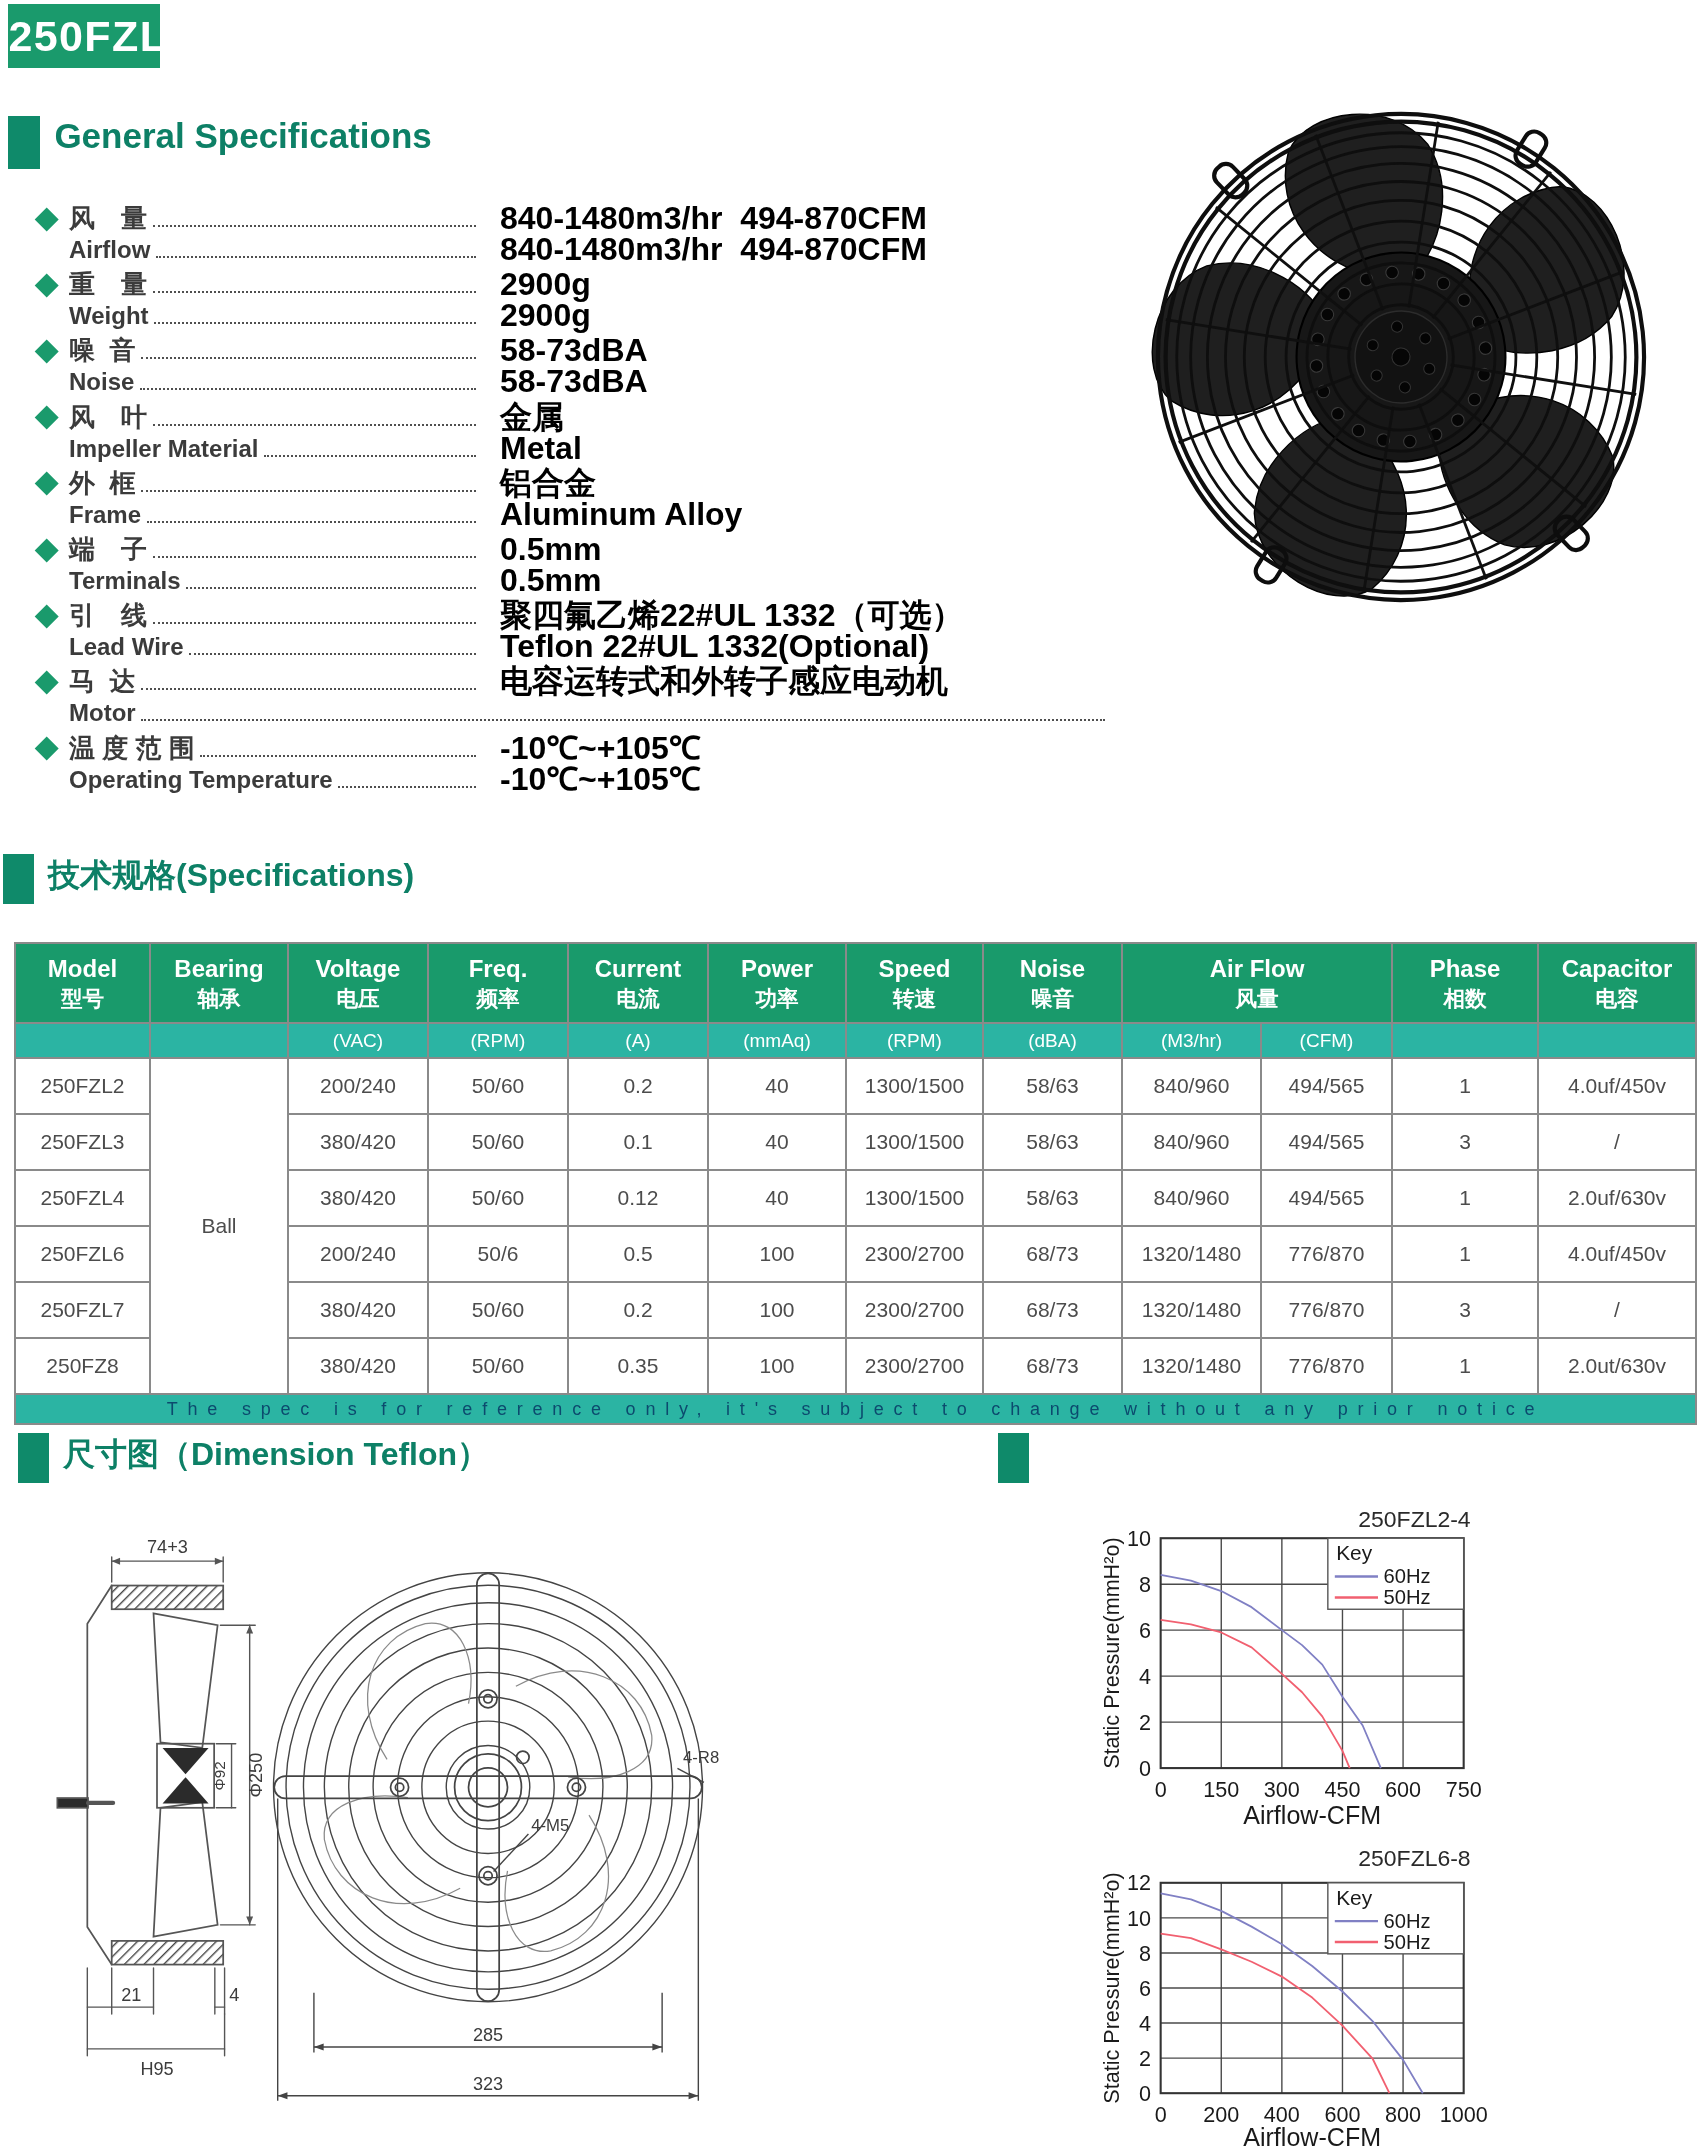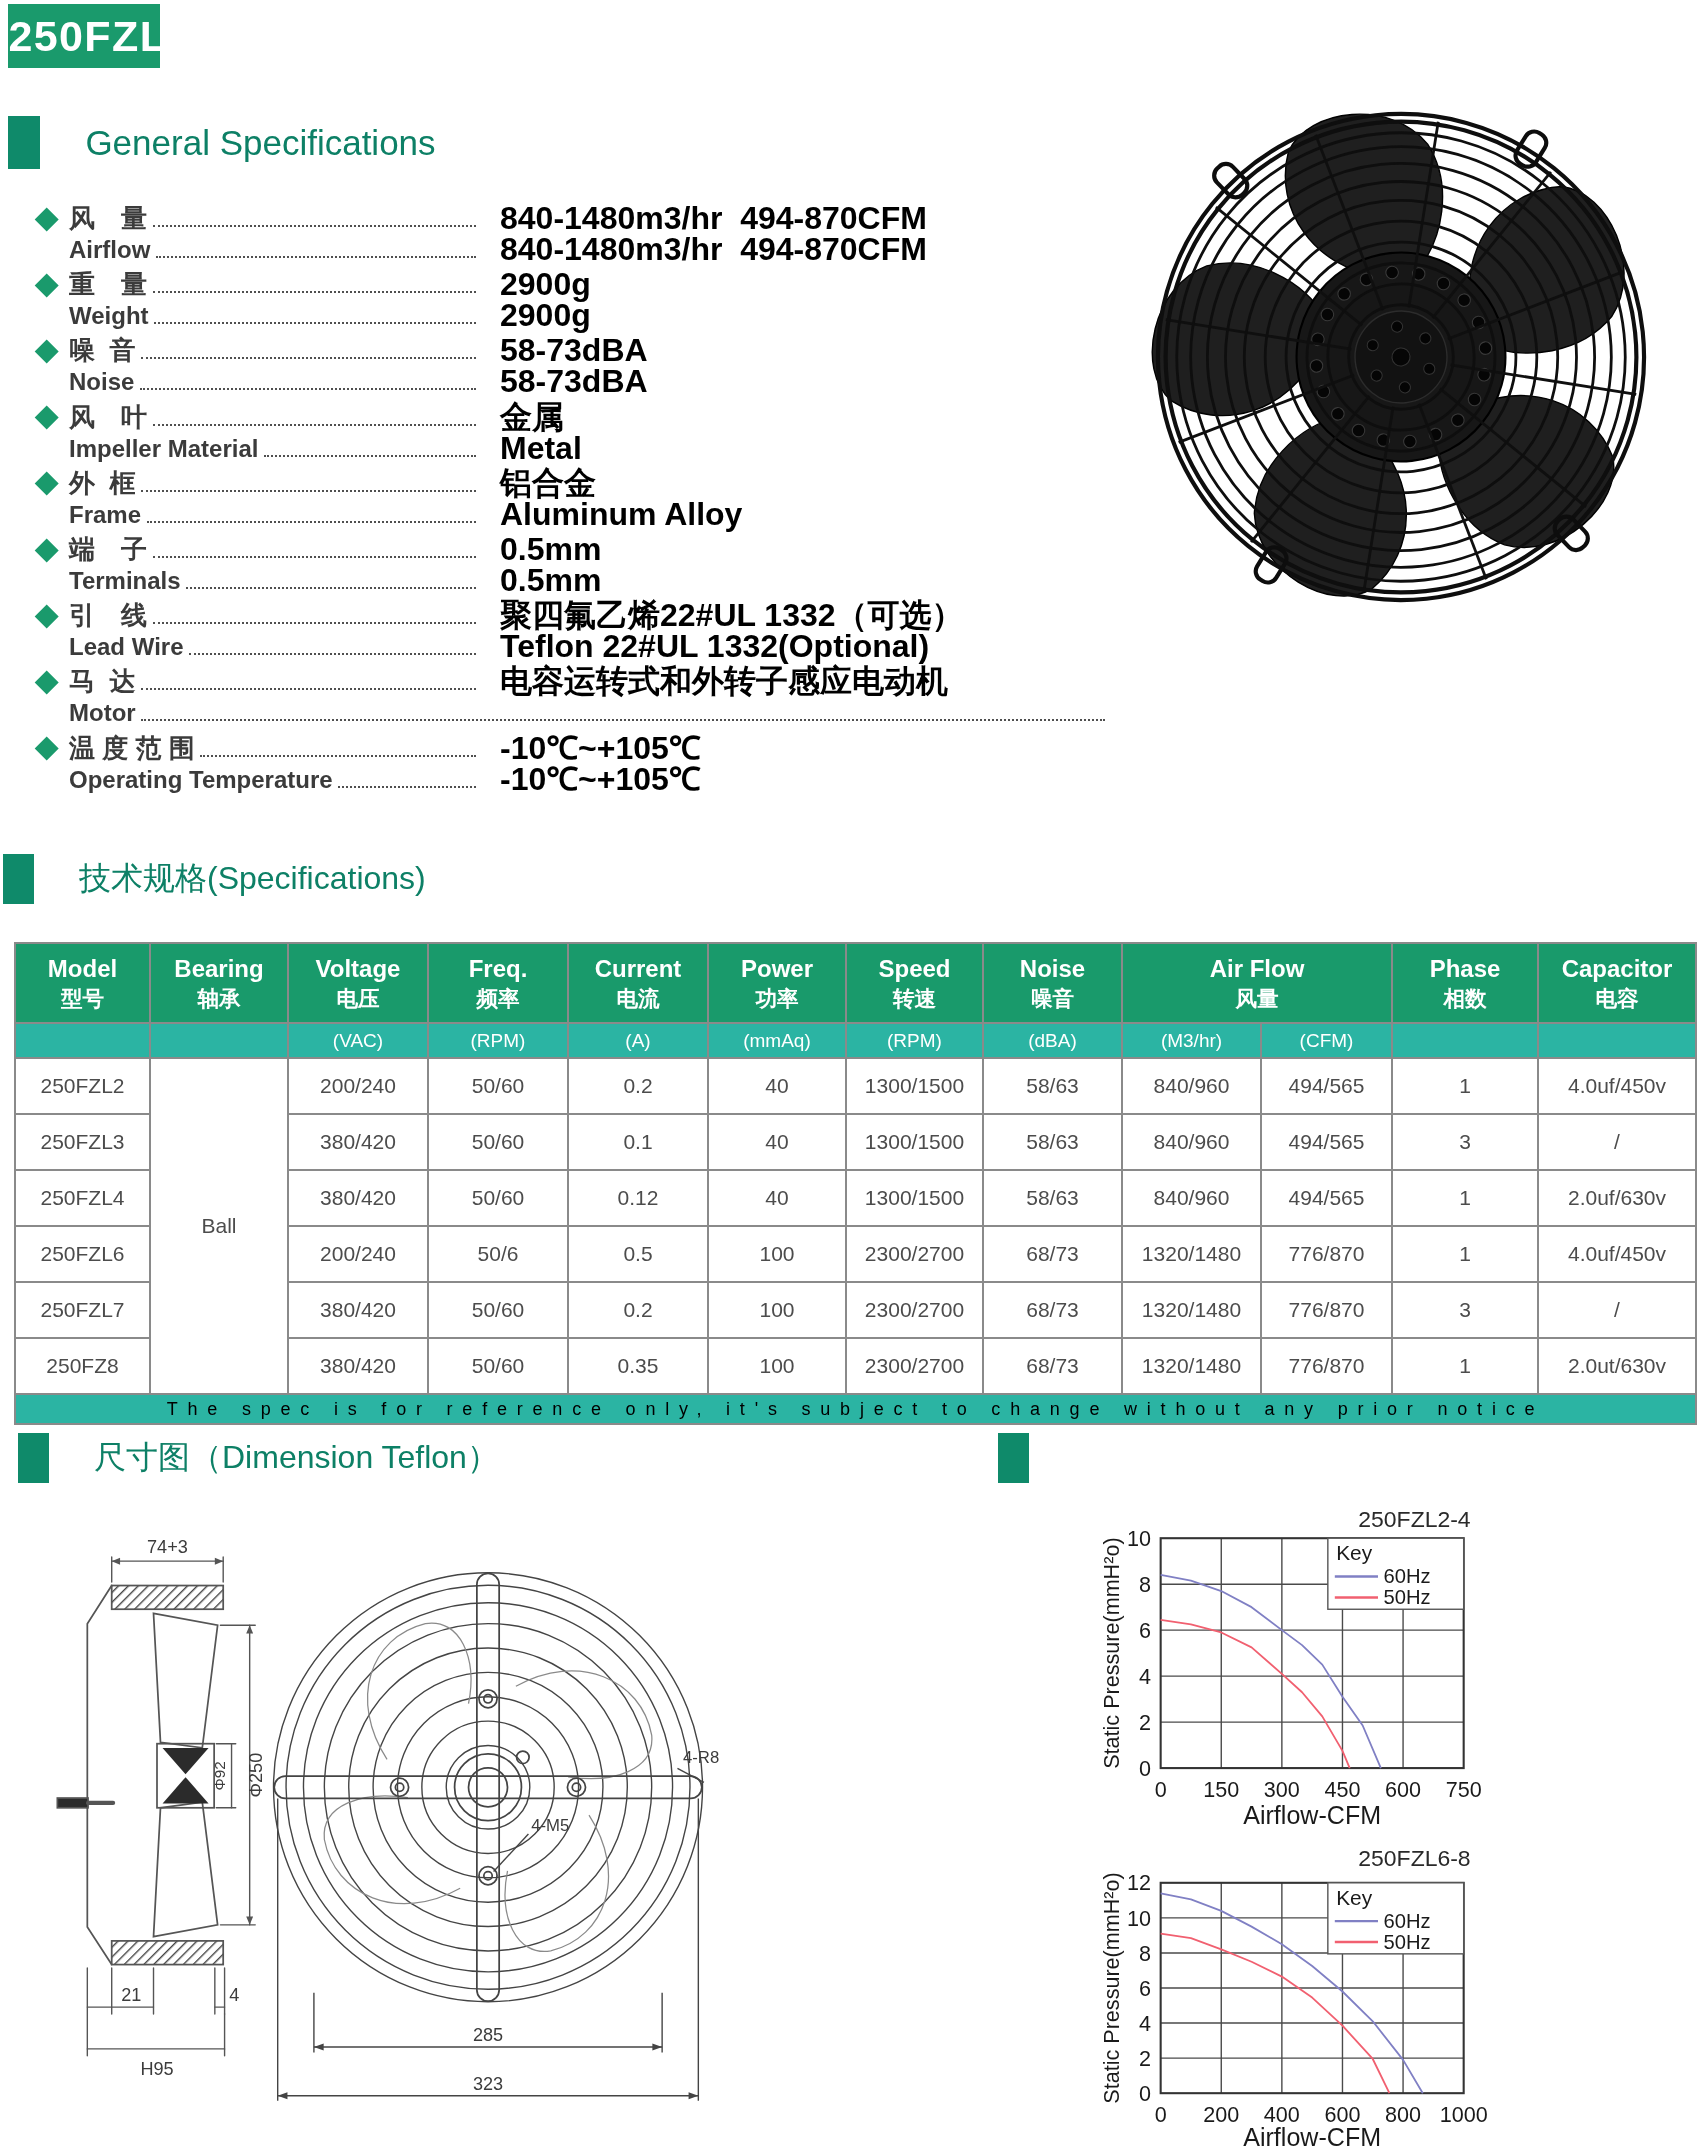--- a/index.html
+++ b/index.html
@@ -4,21 +4,21 @@
 <style>
   html,body{margin:0;padding:0;background:#ffffff;}
   body{width:1707px;height:2151px;position:relative;font-family:"Liberation Sans",sans-serif;overflow:hidden;}
   .abs{position:absolute;}
 
   
   .badge{left:8.4px;top:4.2px;width:152px;height:64px;background:#1A9A6C;color:#fff;
          font-size:43px;font-weight:bold;text-align:center;line-height:64px;letter-spacing:1.4px;}
 
   
-  .sec-head{display:flex;align-items:center;color:#0D8066;font-weight:normal;gap:31px;}
+  .sec-head{display:flex;align-items:flex-start;color:#0D8066;font-weight:bold;}
   .sec-sq{display:inline-block;background:#0F8A6A;margin-right:14px;}
   .sq-big{width:32px;height:53px;}
   .sq-med{width:31px;height:50px;}
   .h-general{left:8.4px;top:116px;font-size:35px;}
   .h-tech{left:3px;top:854px;font-size:32px;}
   .h-dim{left:18px;top:1433px;font-size:32px;}
   .h-pq{left:998px;top:1433px;font-size:32px;}
 
   
   .spec-list{left:36px;top:203px;width:1077px;}
@@ -32,21 +32,21 @@
   .val{flex:0 0 613px;font-weight:bold;color:#000000;font-size:32px;white-space:pre;line-height:31px;margin-left:16px;}
 
   
   .spec-table{border-collapse:collapse;table-layout:fixed;width:1681px;left:14px;top:942px;background:#fff;border:2.8px solid #777;}
   .spec-table th,.spec-table td{border:2.1px solid #8A8A8A;text-align:center;vertical-align:middle;padding:0;}
   .spec-table thead th{background:#199A6B;color:#fff;height:78px;font-weight:bold;}
   .spec-table thead th .en{font-size:24px;display:block;line-height:1.35;}
   .spec-table thead th .zh{font-size:21.6px;display:block;line-height:1.3;}
   .spec-table tr.units td{background:#2BB4A3;color:#fff;font-size:19px;height:33px;font-weight:normal;}
   .spec-table tbody td{font-size:21px;color:#4C4C4C;height:54px;font-weight:normal;}
-  .spec-table tfoot td{background:#2BB4A3;color:#000000;font-size:18px;letter-spacing:9.8px;height:28px;font-weight:normal;white-space:nowrap;overflow:hidden;}
+  .spec-table tfoot td{background:#2BB4A3;color:#0c4a6e;font-size:18px;letter-spacing:9.8px;height:28px;font-weight:normal;white-space:nowrap;overflow:hidden;}
 
   svg text{font-family:"Liberation Sans",sans-serif;}
   .chart-box{position:absolute;}
 </style>
 </head>
 <body>
 
 <div class="abs badge">250FZL</div>
 
 <div class="abs sec-head h-general">

